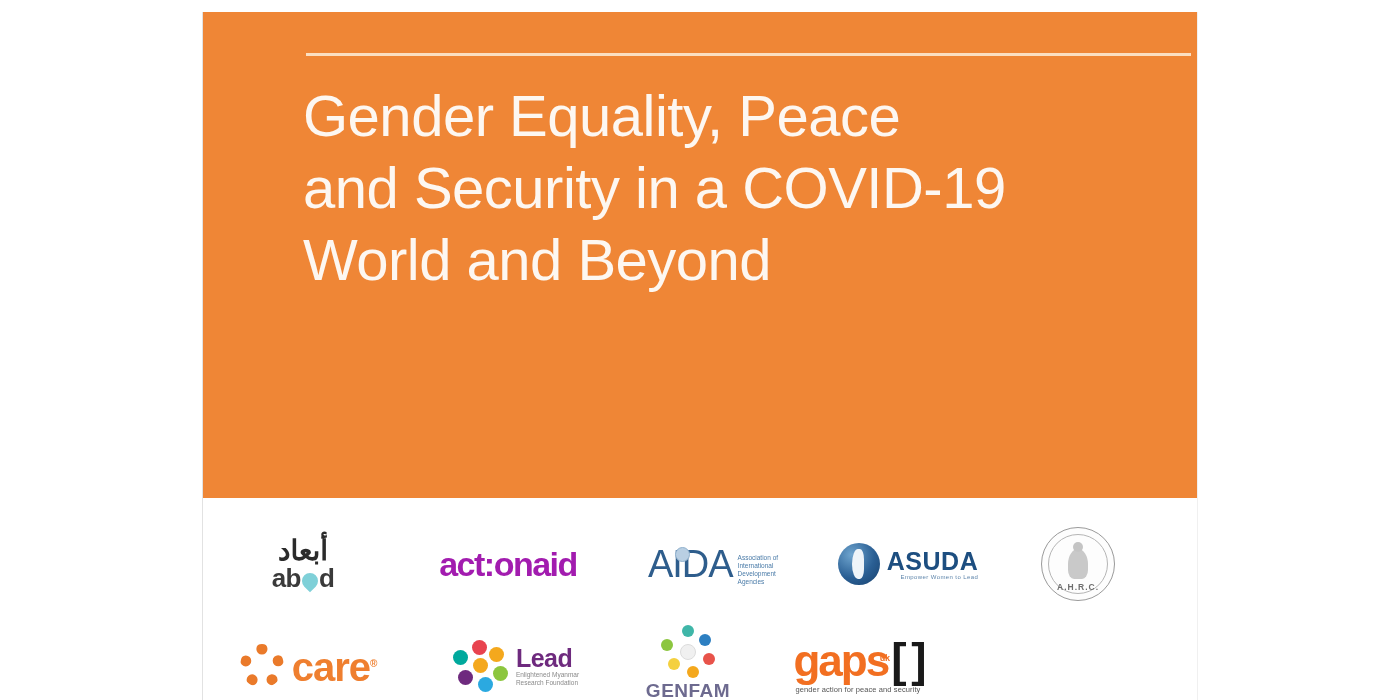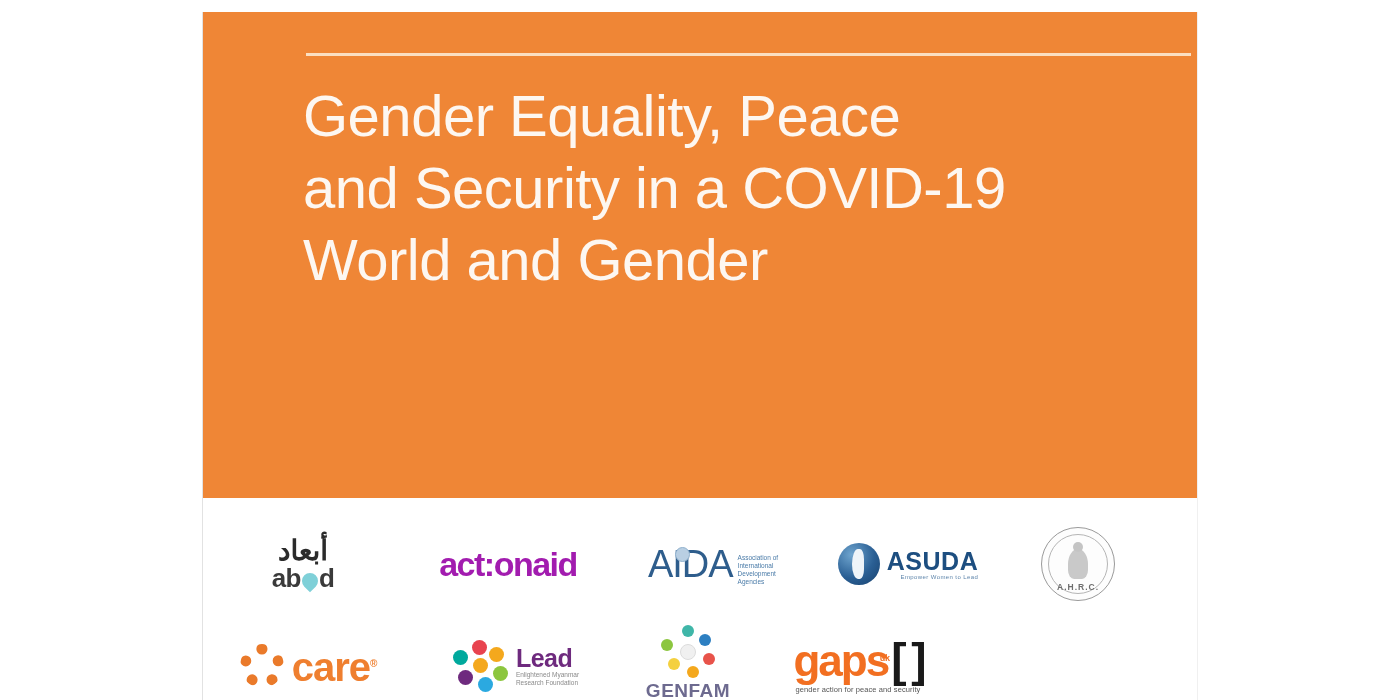--- a/index.html
+++ b/index.html
@@ -273,21 +273,21 @@
 <div id="canvas">
 
   <div id="page">
 
     <div id="hero">
       <div id="hero-rule"></div>
 
       <div id="title-block">
         <div class="title-line">Gender Equality, Peace</div>
         <div class="title-line">and Security in a COVID-19</div>
-        <div class="title-line">World and Gender</div>
+        <div class="title-line">World and Beyond</div>
       </div>
     </div>
 
     <div id="logo-zone">
 
       <div class="logo-row" id="logo-row-1">
 
         <div class="logo-cell lg-abaad">
           <div class="abaad-ar">أبعاد</div>
           <div class="abaad-lat"><span>ab</span><span class="drop"></span><span>d</span></div>

